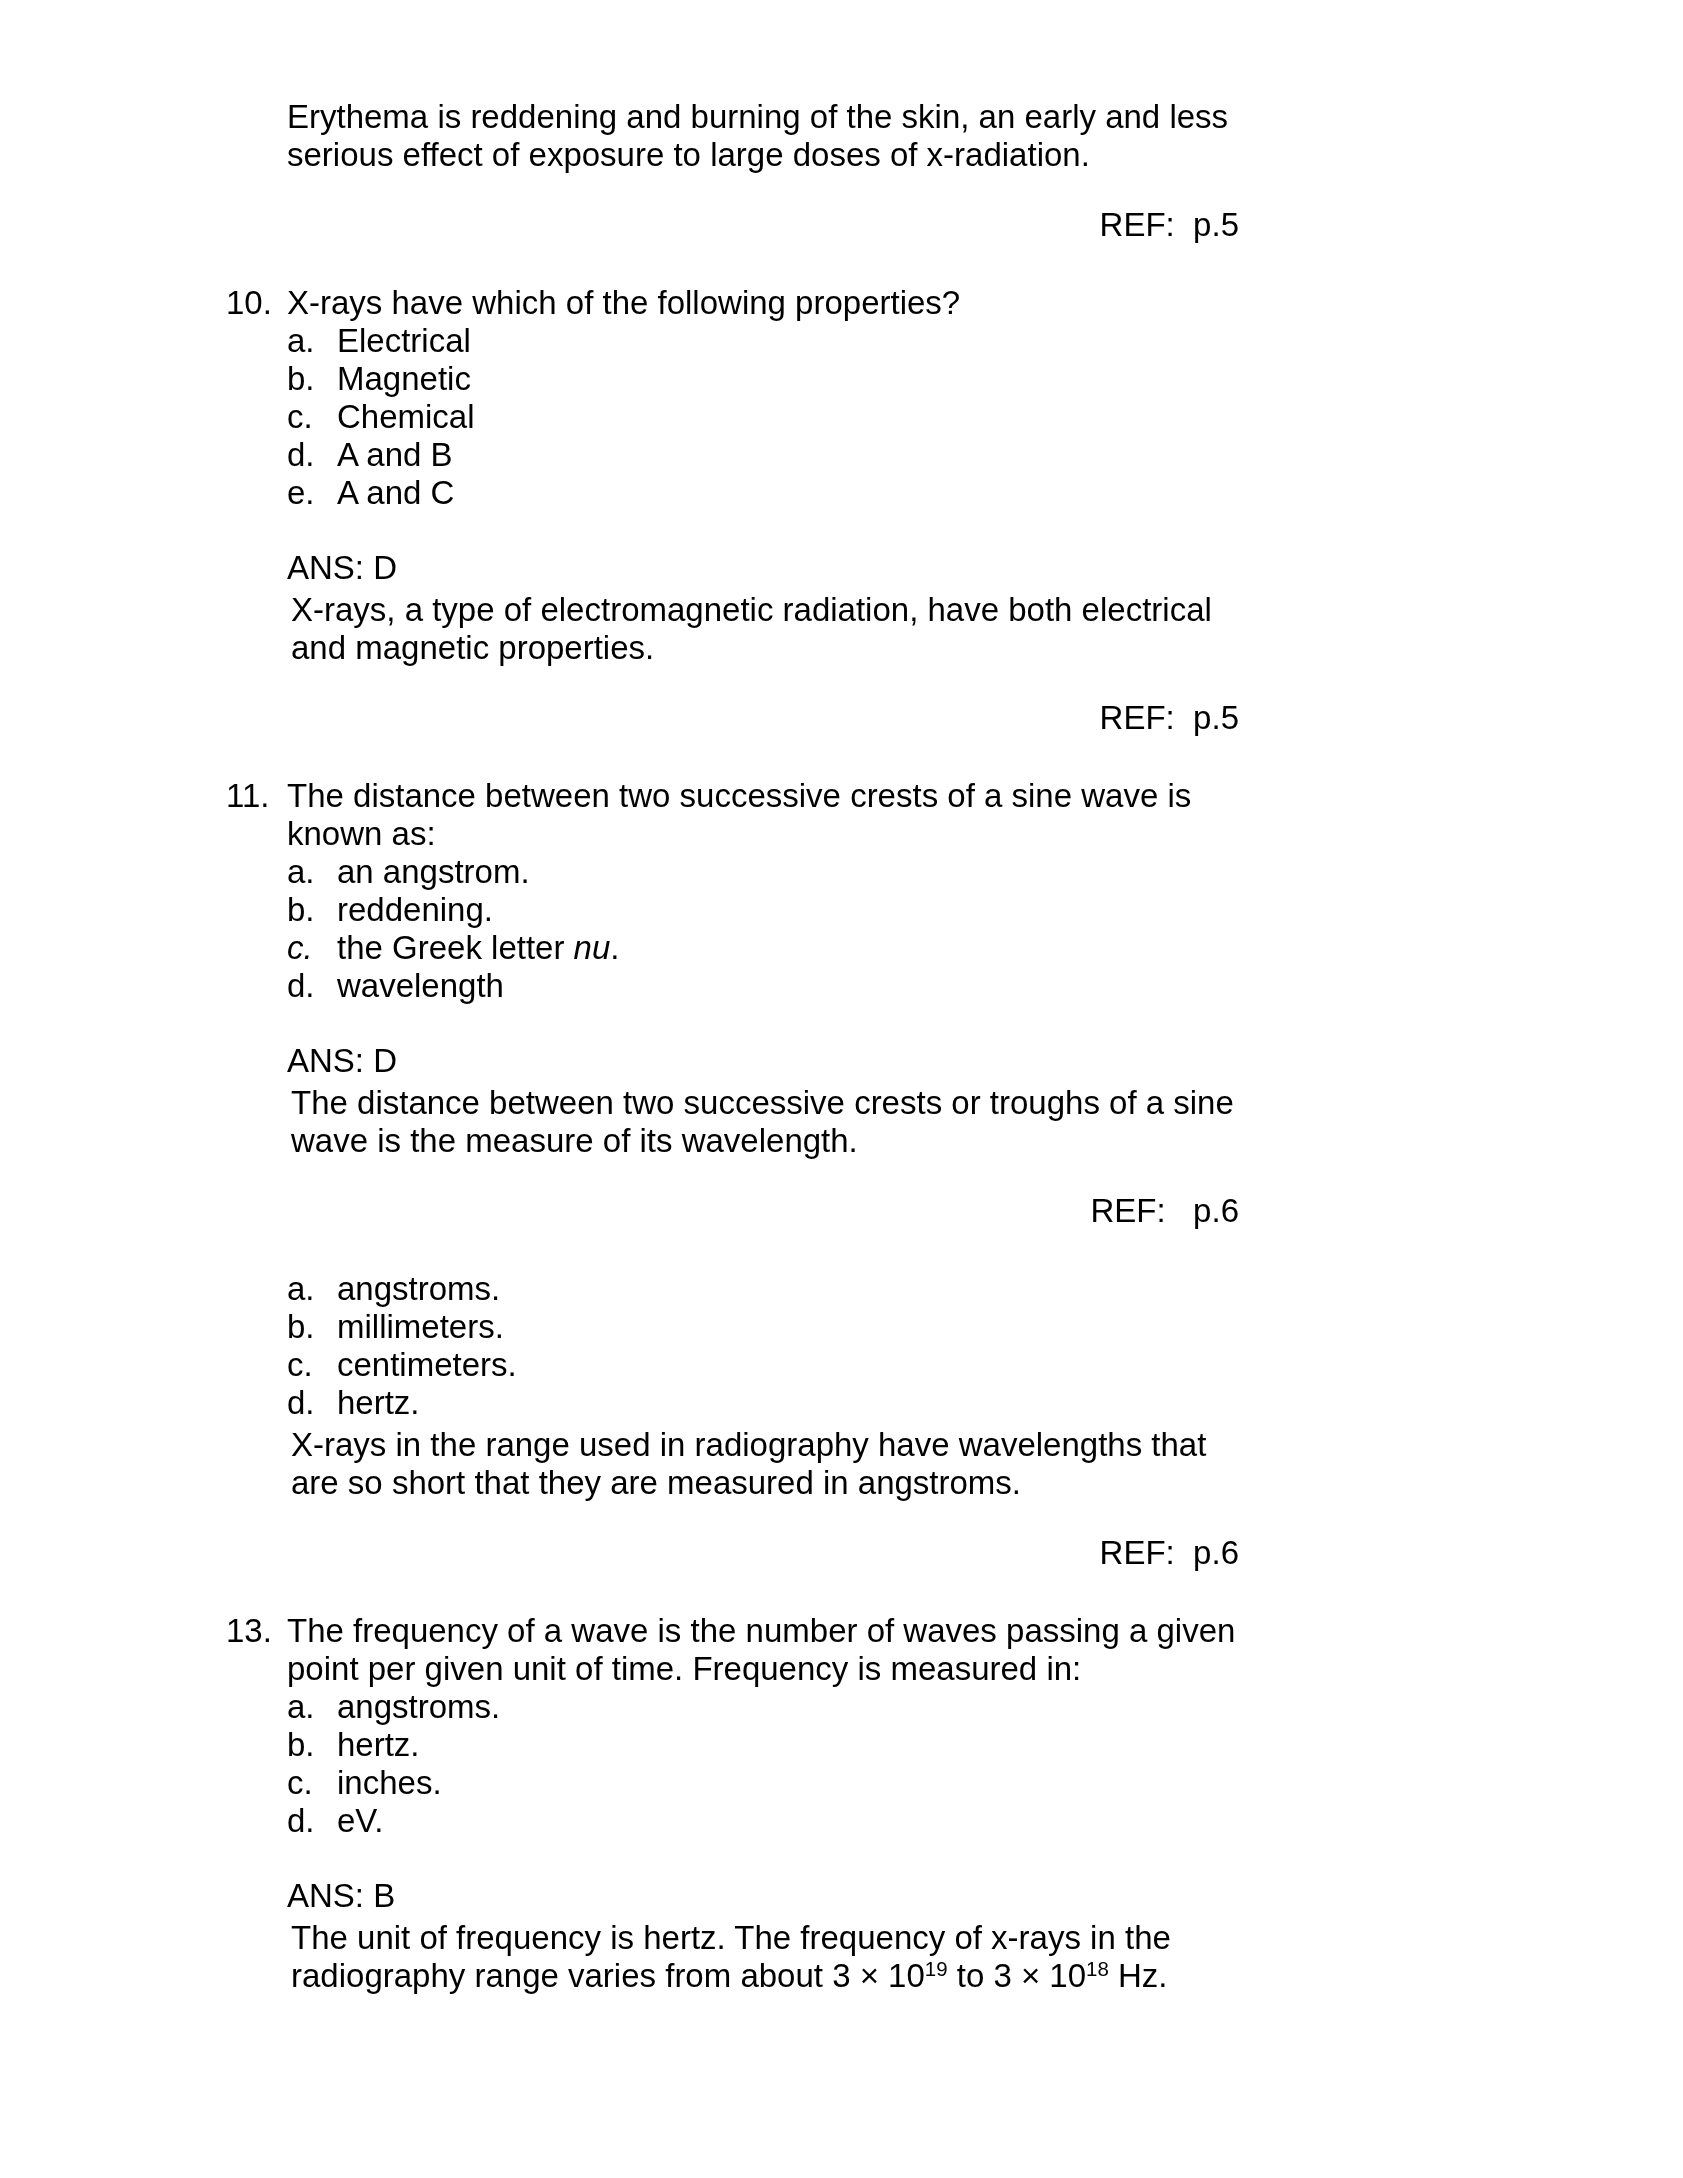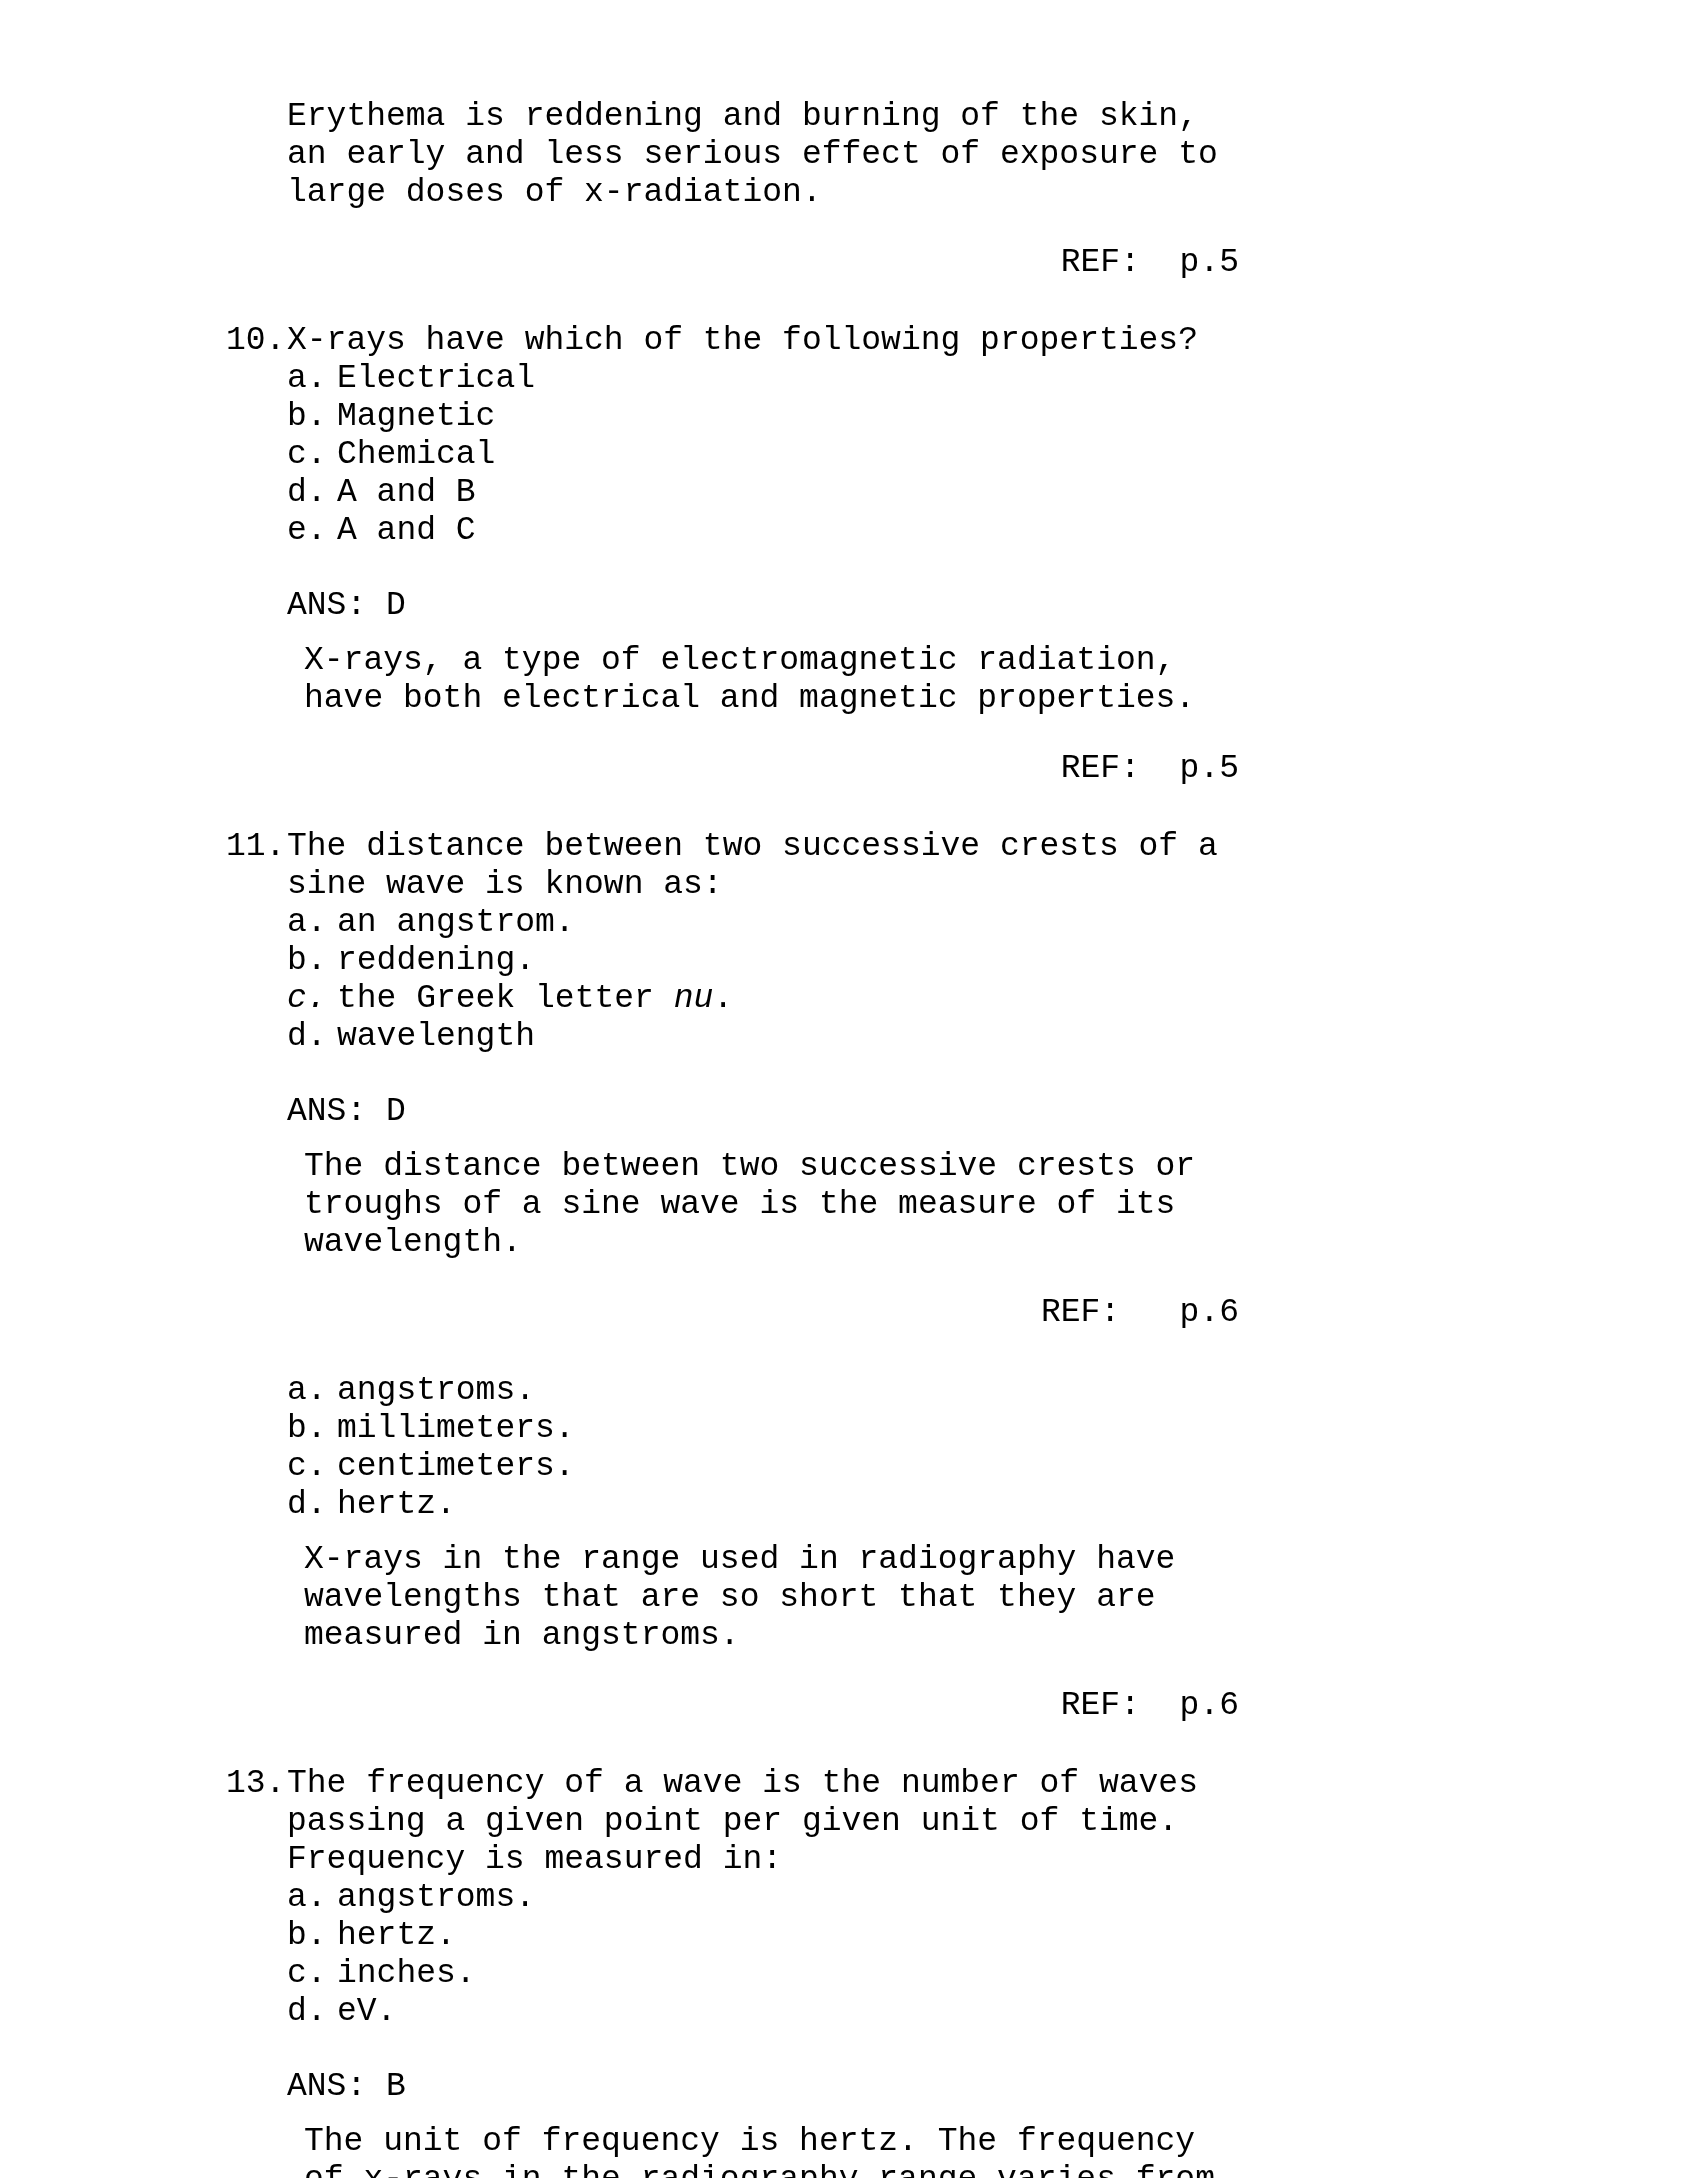--- a/index.html
+++ b/index.html
@@ -11,21 +11,21 @@
     width: 1683px;
     height: 2178px;
     position: relative;
     overflow: hidden;
   }
   .page {
     box-sizing: border-box;
     width: 1388px;
     height: 2178px;
     padding: 98px 149px 0 287px;
-    font-family: Liberation Mono, monospace;
+    font-family: Liberation Sans, sans-serif;
     font-size: 33px;
     line-height: 38px;
     color: #000000;
   }
   .para { margin: 0; }
   .ref {
     margin-top: 32px;
     white-space: pre-wrap;
     text-align: right;
   }
@@ -44,21 +44,21 @@
     padding-left: 50px;
   }
   .option-letter {
     position: absolute;
     left: 0;
     top: 0;
   }
   .option-letter.italic { font-style: italic; }
   .em { font-style: italic; }
   .ans { margin-top: 37px; }
-  .expl { margin: 17px; }
+  .expl { margin: 4px; }
   sup {
     font-size: 0.62em;
     line-height: 0;
     vertical-align: baseline;
     position: relative;
     top: -0.55em;
   }
 </style>
 </head>
 <body>

